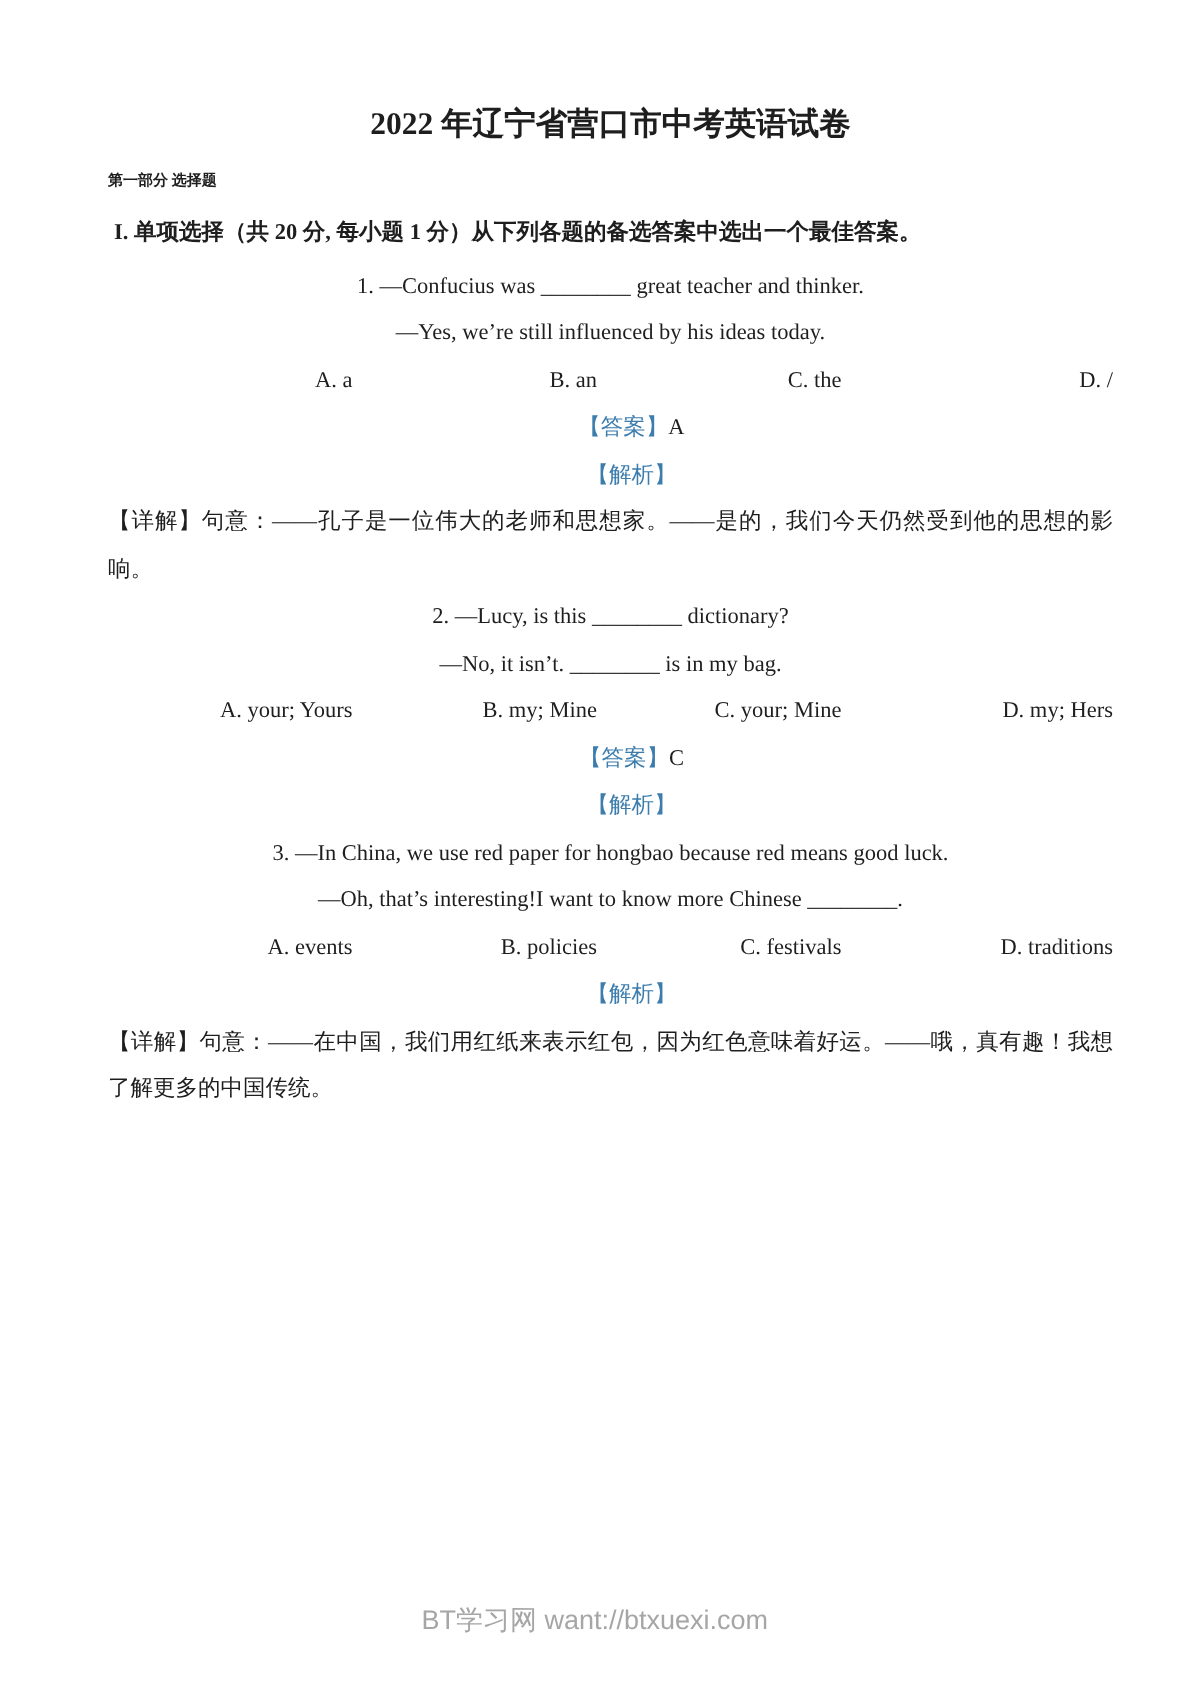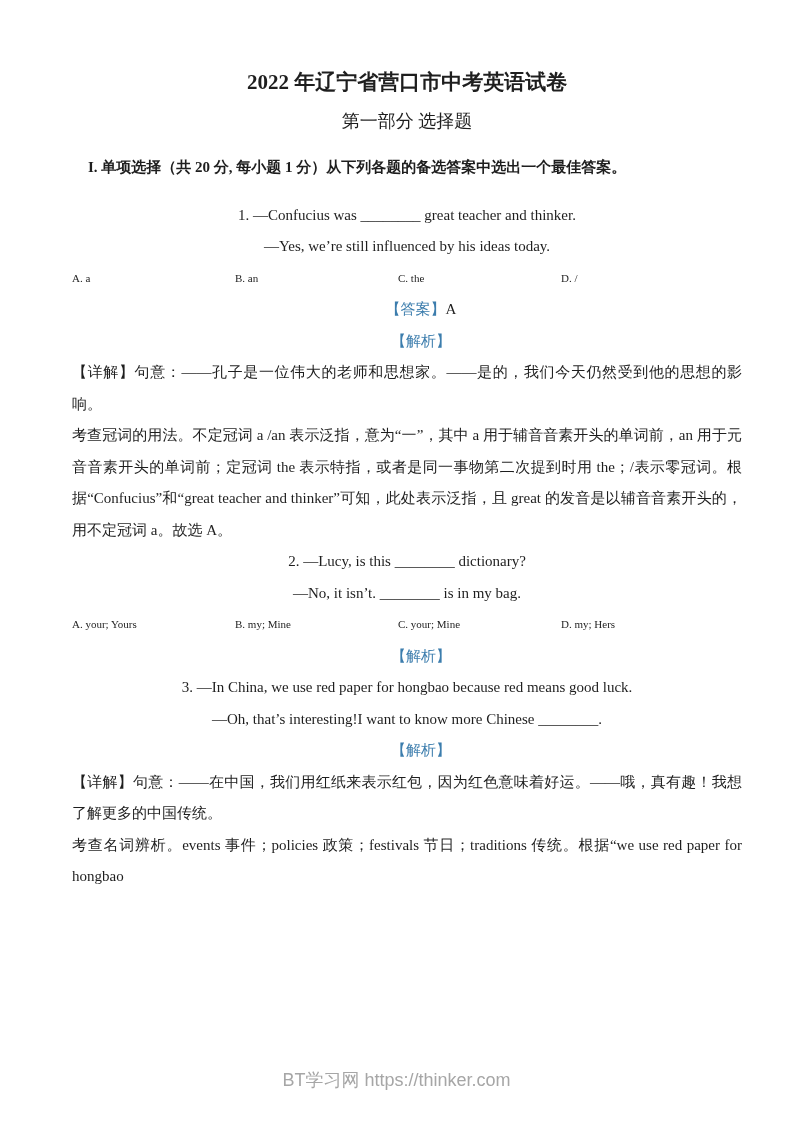--- a/index.html
+++ b/index.html
@@ -17,49 +17,50 @@
     padding: 68px 51px 0 72px;
   }
   .doc-title {
     text-align: center;
     font-size: 21px;
     font-weight: bold;
     line-height: 28px;
     margin: 0 0 10px 0;
   }
   .part-heading {
-    text-align: center;
-    font-size: 18px;
-    font-weight: normal;
+    text-align: left;
+    font-size: 10px;
+    font-weight: bold;
     line-height: 30px;
     margin: 0;
   }
   .section-instruction {
     font-size: 15px;
     font-weight: bold;
     line-height: 31.5px;
-    margin: 16px;
+    margin: 4px;
   }
   .line {
     font-size: 15px;
     line-height: 31.5px;
     margin: 0;
     text-align: center;
   }
   .para {
     font-size: 15px;
     line-height: 31.5px;
     margin: 0;
     text-align: justify;
   }
   .options {
     display: grid;
     grid-template-columns: 163px 163px 163px 1fr;
-    font-size: 11px;
+    font-size: 15px;
     line-height: 31.5px;
+    text-align: right;
   }
   .blue-label {
     color: #3c7dad;
     margin-left: 28px;
   }
   .footer-watermark {
     position: absolute;
     left: 0;
     right: 0;
     bottom: 30px;
@@ -83,38 +84,43 @@
     <p class="line">—Yes, we’re still influenced by his ideas today.</p>
     <div class="options">
       <span>A. a</span>
       <span>B. an</span>
       <span>C. the</span>
       <span>D. /</span>
     </div>
     <p class="line"><span class="blue-label">【答案】</span><span>A</span></p>
     <p class="line"><span class="blue-label">【解析】</span></p>
     <p class="para">【详解】句意：——孔子是一位伟大的老师和思想家。——是的，我们今天仍然受到他的思想的影响。</p>
-    <p class="para">考查冠词的用法。不定冠词 a /an 表示泛指，意为“一”，其中 a 用于辅音音素开头的单词前，an 用于元音音素开头的单词前；定冠词 the 表示特指，或者是同一事物第二次提到时用 the；/表示零冠词。根据“Confucius”和“great teacher and thinker”可知，此处表示泛指，且 great 的发音是以辅音音素开头的，用不定冠词 a。故选 A。</p>
   </section>
 
   <section>
     <p class="line">2. —Lucy, is this ________ dictionary?</p>
     <p class="line">—No, it isn’t. ________ is in my bag.</p>
     <div class="options">
       <span>A. your; Yours</span>
       <span>B. my; Mine</span>
       <span>C. your; Mine</span>
       <span>D. my; Hers</span>
     </div>
+    <p class="line"><span class="blue-label">【答案】</span><span>C</span></p>
     <p class="line"><span class="blue-label">【解析】</span></p>
   </section>
 
   <section>
     <p class="line">3. —In China, we use red paper for hongbao because red means good luck.</p>
     <p class="line">—Oh, that’s interesting!I want to know more Chinese ________.</p>
+    <div class="options">
+      <span>A. events</span>
+      <span>B. policies</span>
+      <span>C. festivals</span>
+      <span>D. traditions</span>
+    </div>
     <p class="line"><span class="blue-label">【解析】</span></p>
     <p class="para">【详解】句意：——在中国，我们用红纸来表示红包，因为红色意味着好运。——哦，真有趣！我想了解更多的中国传统。</p>
-    <p class="para">考查名词辨析。events 事件；policies 政策；festivals 节日；traditions 传统。根据“we use red paper for hongbao</p>
   </section>
 
 </div>
 
-<div class="footer-watermark">BT学习网 https://thinker.com</div>
+<div class="footer-watermark">BT学习网 want://btxuexi.com</div>
 
 </body></html>

